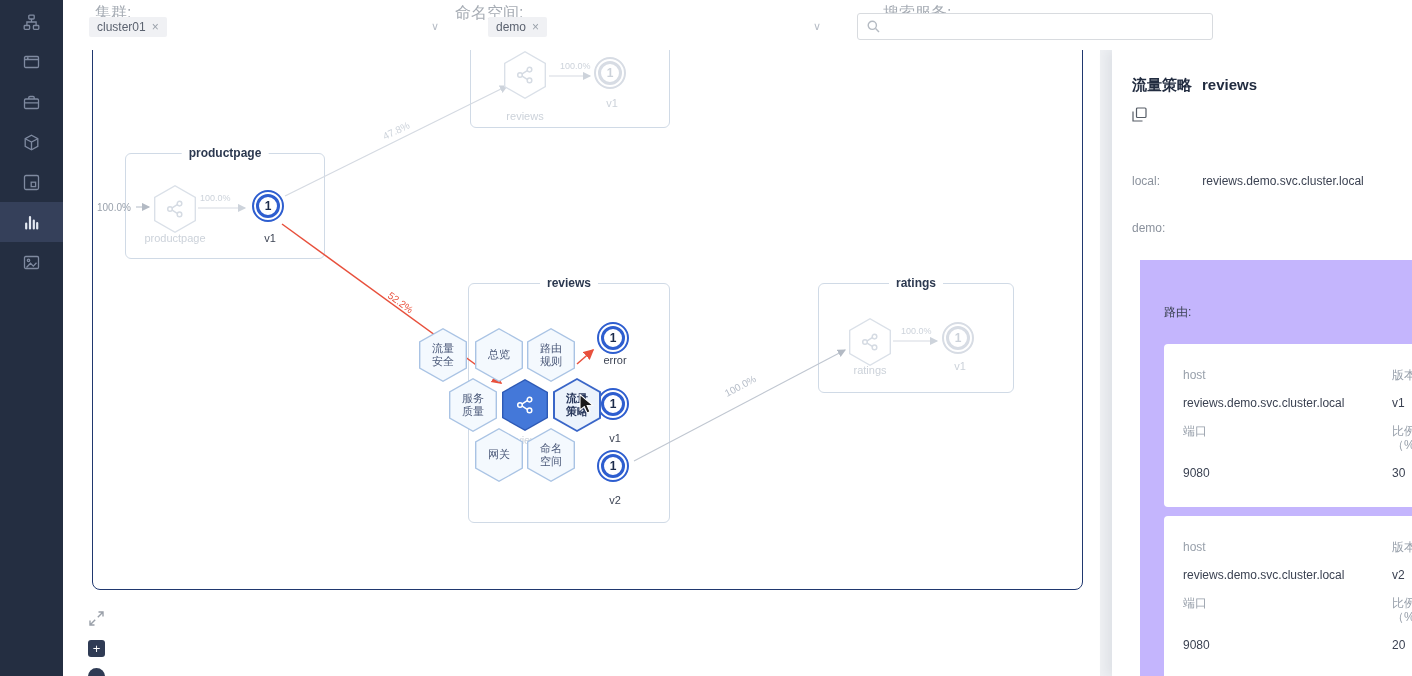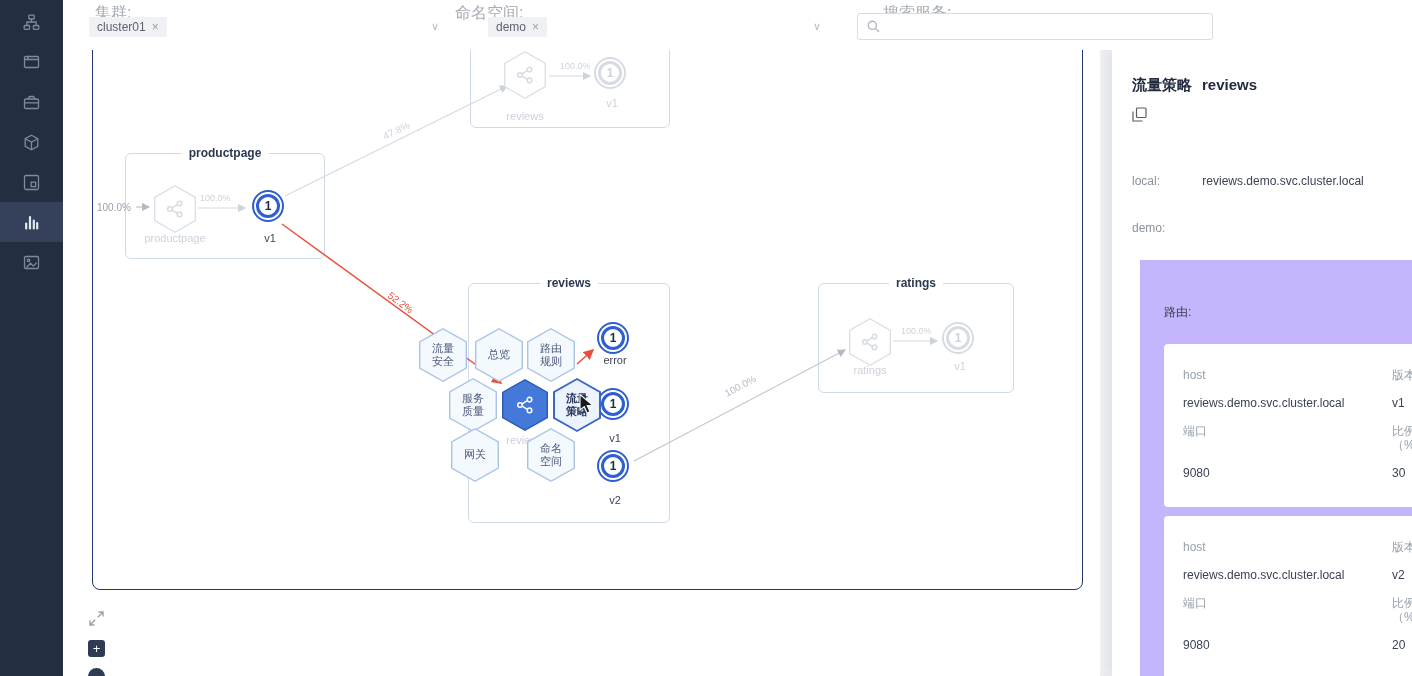--- a/index.html
+++ b/index.html
@@ -281,21 +281,21 @@
     <div class="hex hex-menu" style="left:386px;top:328px">
       <div class="hexb"></div>
         <div class="hexf"></div>
       <div class="hex-lbl">服务质量</div>
     </div>
     <div class="hex hex-menu hovered" style="left:490px;top:328px">
       <div class="hexb"></div>
         <div class="hexf"></div>
       <div class="hex-lbl">流量策略</div>
     </div>
-    <div class="hex hex-menu" style="left:388px;top:378px">
+    <div class="hex hex-menu" style="left:412px;top:378px">
       <div class="hexb"></div>
         <div class="hexf"></div>
       <div class="hex-lbl">网关</div>
     </div>
     <div class="hex hex-menu" style="left:464px;top:378px">
       <div class="hexb"></div>
         <div class="hexf"></div>
       <div class="hex-lbl">命名空间</div>
     </div>
 

